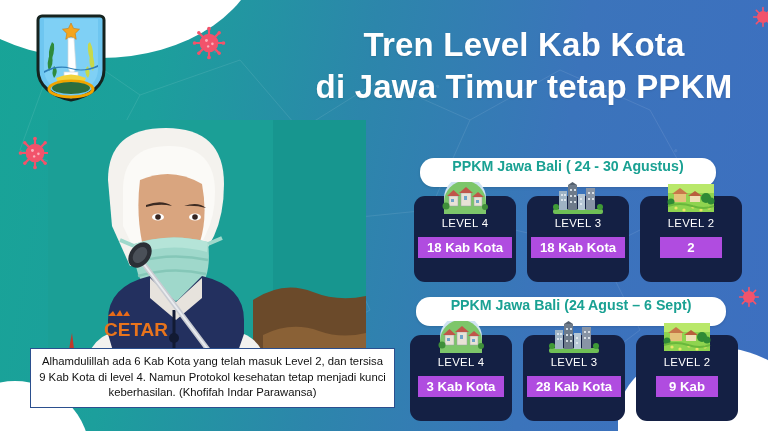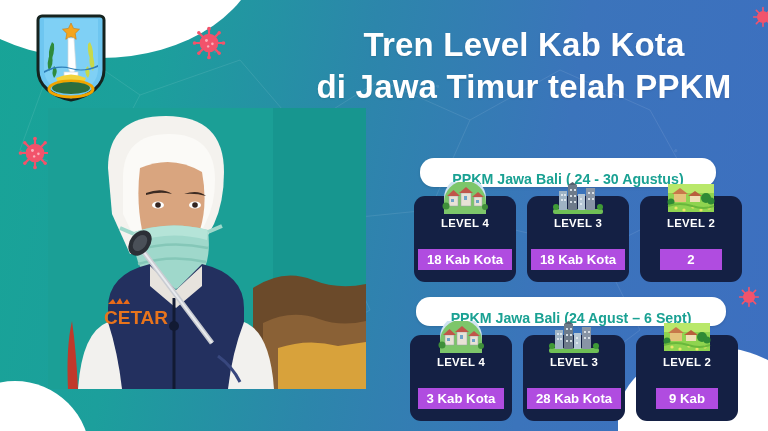--- a/index.html
+++ b/index.html
@@ -45,36 +45,36 @@
   
   .title{
     position:absolute;left:290px;top:24px;width:468px;
     text-align:center;color:#fff;font-weight:bold;
     font-size:33px;line-height:1.28;letter-spacing:.2px;
     text-shadow:0 1px 2px rgba(0,0,0,.12);
   }
   .title .l2{display:block}
 
   
-  .photo{position:absolute;left:48px;top:108px;width:318px;height:281px;overflow:hidden}
+  .photo{position:absolute;left:48px;top:120px;width:318px;height:281px;overflow:hidden}
   .photo svg{width:100%;height:100%;display:block}
 
   
   .caption{
     position:absolute;left:30px;top:348px;width:365px;
     background:#fff;border:1.5px solid #2b4f8e;
     padding:5px 7px 6px;box-sizing:border-box;
     font-size:11.3px;line-height:1.38;color:#111;text-align:center;
   }
 
   
   .banner{
     position:absolute;background:#fff;border-radius:14px;
     color:#1aa193;font-weight:bold;font-size:14.2px;
-    display:flex;align-items:flex-end;justify-content:center;
+    display:flex;align-items:flex-start;justify-content:center;
     box-shadow:0 1px 3px rgba(0,0,0,.13);
   }
   .banner-1{left:420px;top:158px;width:296px;height:29px;}
   .banner-2{left:416px;top:297px;width:310px;height:29px;}
 
   
   .row{position:absolute;display:flex;gap:11px;}
   .row-1{left:414px;top:196px;}
   .row-2{left:410px;top:335px;}
   .card{
@@ -82,25 +82,25 @@
     background:#142044;border-radius:11px;
     display:flex;flex-direction:column;align-items:center;
     box-sizing:border-box;padding-top:20px;
   }
   .card .pic{
     position:absolute;top:-14px;left:50%;transform:translateX(-50%);
     width:50px;height:32px;
   }
   .card .pic svg{width:100%;height:100%;display:block}
   .card .lvl{
-    color:#fff;font-weight:bold;font-size:11.4px;letter-spacing:.3px;
+    color:#fff;font-weight:normal;font-size:11.4px;letter-spacing:.3px;
     margin-top:1px;
   }
   .card .val{
-    margin-top:20px;background:#b04ce0;color:#fff;font-weight:bold;
+    margin-top:8px;background:#b04ce0;color:#fff;font-weight:bold;
     font-size:13.2px;line-height:1.14;text-align:center;
     padding:3px 9px;min-width:62px;box-sizing:border-box;
   }
   .card.wide .val{min-width:72px}
 </style>
 </head>
 <body>
 
 <div class="poster">
 
@@ -230,21 +230,21 @@
       </g>
       <path d="M10 63 q14 -8 27 -4 q13 4 27 -2 v-2 q-14 7 -27 3 q-13 -4 -27 3z" fill="#2f7fb8"></path>
       <path d="M22 68 q15 -7 30 0 l-3 6 q-12 -5 -24 0z" fill="#f2d33c"></path>
       <ellipse cx="37" cy="79" rx="22" ry="8" fill="none" stroke="#f0a500" stroke-width="3"></ellipse>
       <ellipse cx="37" cy="78" rx="19" ry="6" fill="#2b6e3f"></ellipse>
     </svg>
   </div>
 
   <div class="title">
     <span>Tren Level Kab Kota</span>
-    <span class="l2">di Jawa Timur telah PPKM</span>
+    <span class="l2">di Jawa Timur tetap PPKM</span>
   </div>
 
   <div class="photo">
     <svg viewBox="0 0 318 281" preserveAspectRatio="xMidYMid slice">
       <rect width="318" height="281" fill="#1b9f96"></rect>
       <rect x="225" y="0" width="93" height="281" fill="#17968f"></rect>
       <path d="M205 180 q30 -20 60 -8 q25 10 53 4 v105 h-113z" fill="#6b4a2a"></path>
       <path d="M215 215 q28 -14 56 -4 q22 8 47 2 v68 h-103z" fill="#8a6136"></path>
       <path d="M230 240 q30 -10 60 -2 l28 -4 v47 h-88z" fill="#d8a23b"></path>
       <path d="M60 60 q0 -52 58 -52 q58 0 58 56 q0 30 -10 52 l-14 26 -70 4 -18 -40z" fill="#f4f2ee"></path>
@@ -273,20 +273,21 @@
         <text x="56" y="216" font-family="Liberation Sans, sans-serif" font-size="19" font-weight="bold" fill="#e8741c">CETAR</text>
       </g>
       <path d="M24 213 q-6 26 -4 68 h10 q-2 -40 -6 -68z" fill="#c0392b"></path>
       <path d="M92 139 l72 96" stroke="#c9ccd2" stroke-width="5"></path>
       <path d="M92 139 l72 96" stroke="#e9ebef" stroke-width="2"></path>
       <ellipse cx="92" cy="135" rx="10" ry="14" transform="rotate(38 92 135)" fill="#2b2f36"></ellipse>
       <ellipse cx="92" cy="135" rx="6" ry="9" transform="rotate(38 92 135)" fill="#4a5058"></ellipse>
     </svg>
   </div>
 
+  <div class="caption">Alhamdulillah  ada 6 Kab Kota yang telah masuk Level 2, dan tersisa 9 Kab Kota di level 4. Namun Protokol kesehatan tetap menjadi  kunci keberhasilan. (Khofifah Indar Parawansa)</div>
 
   <div class="banner banner-1">
     <span>PPKM Jawa Bali ( 24 - 30 Agustus)</span>
   </div>
 
   <div class="row row-1">
 
     <div class="card wide">
       <div class="pic">
         <svg viewBox="0 0 50 32">

